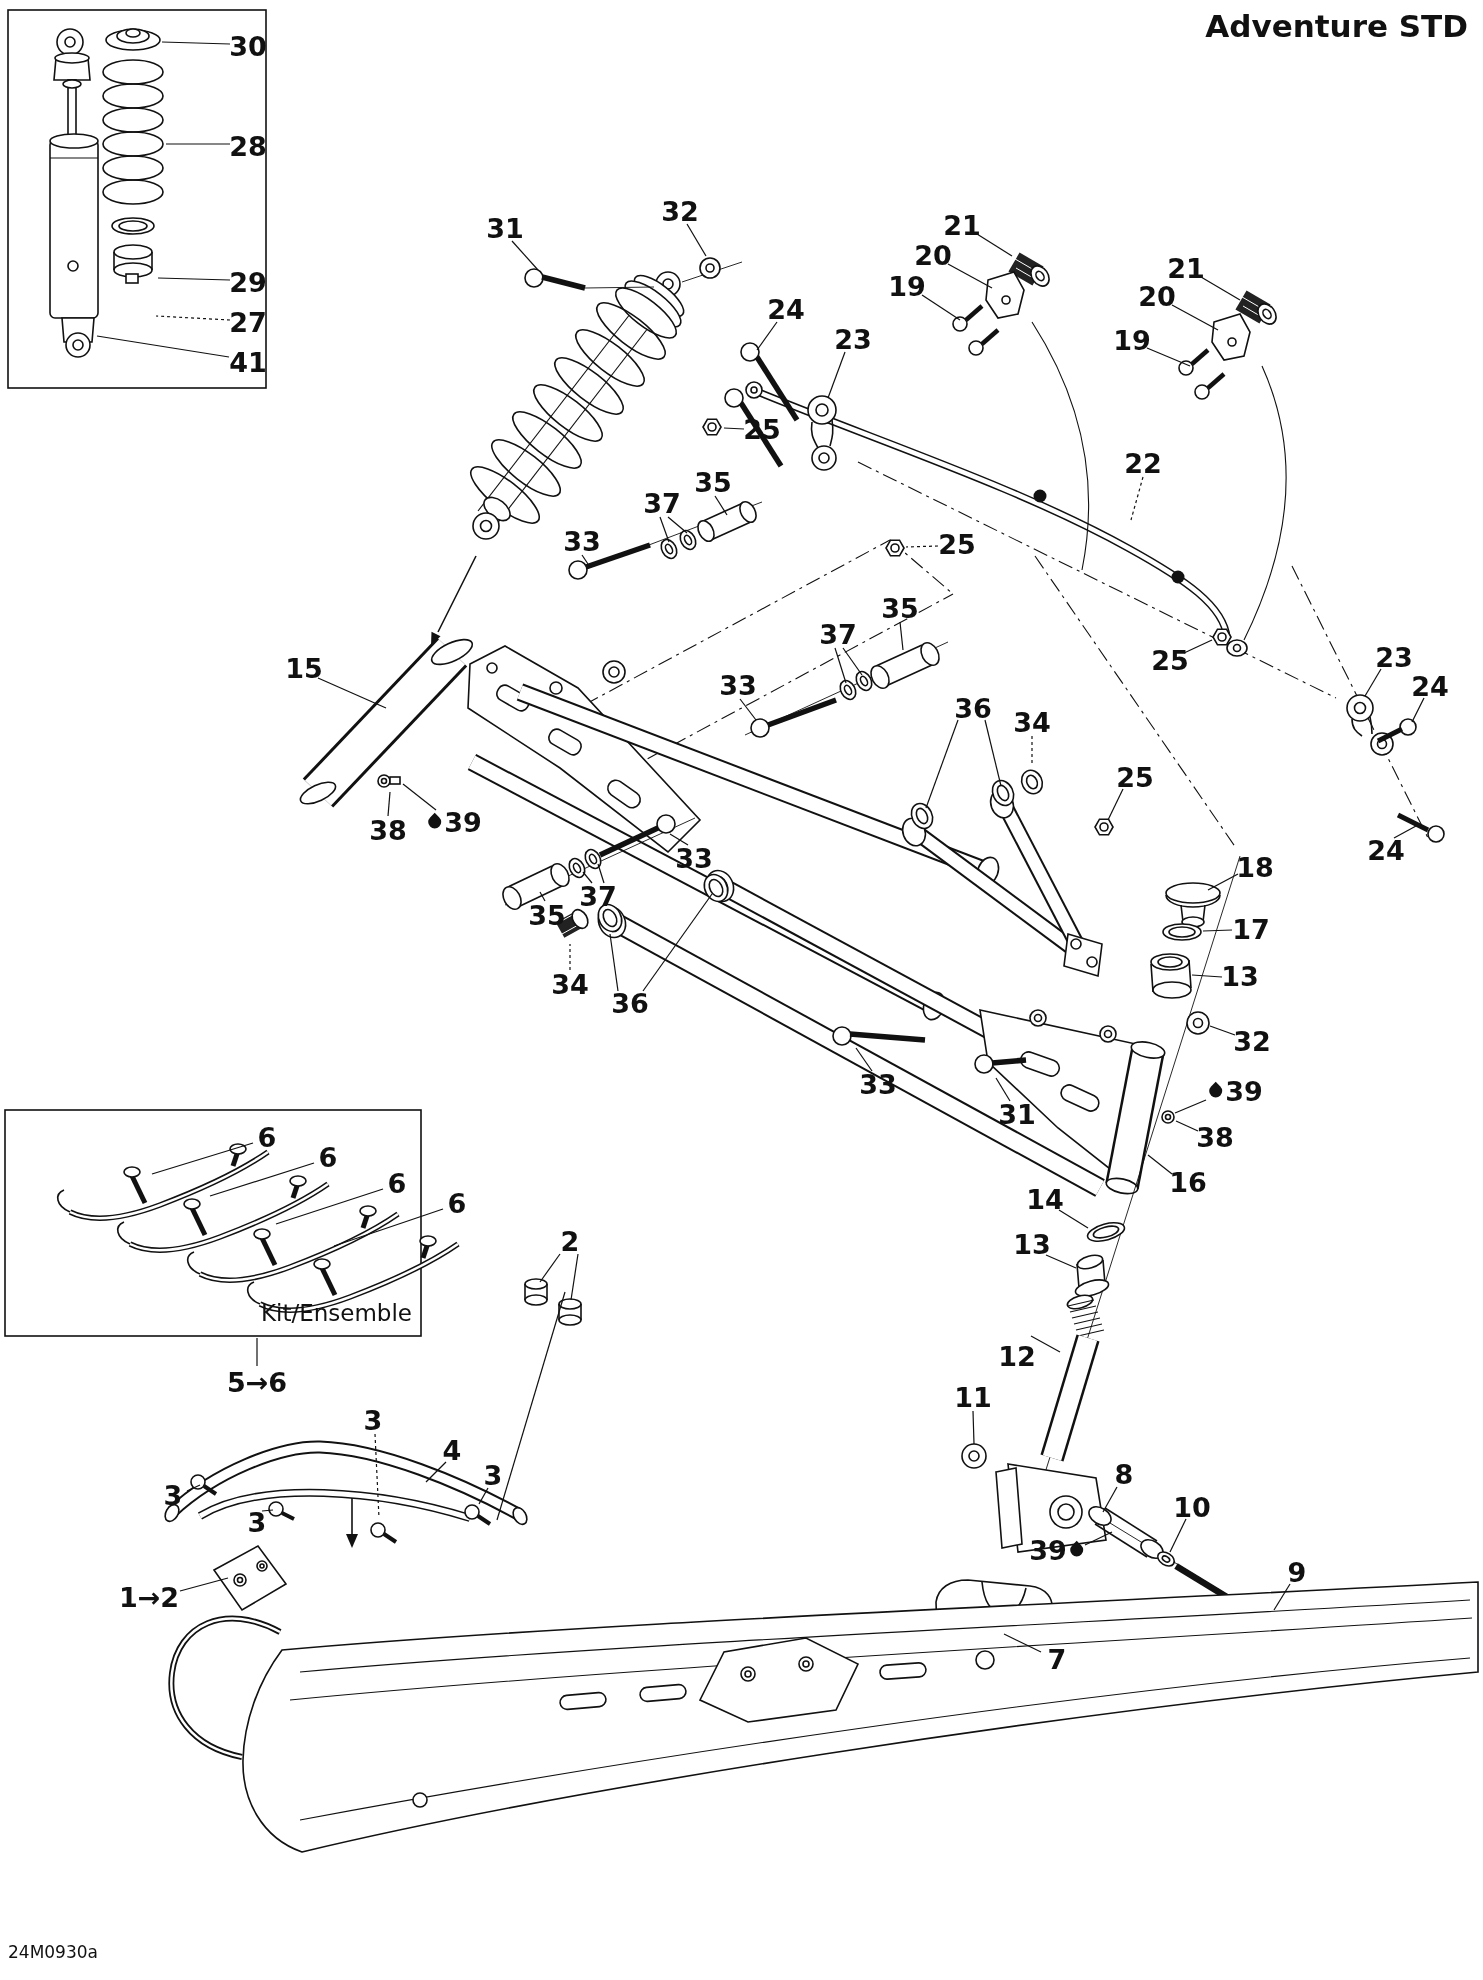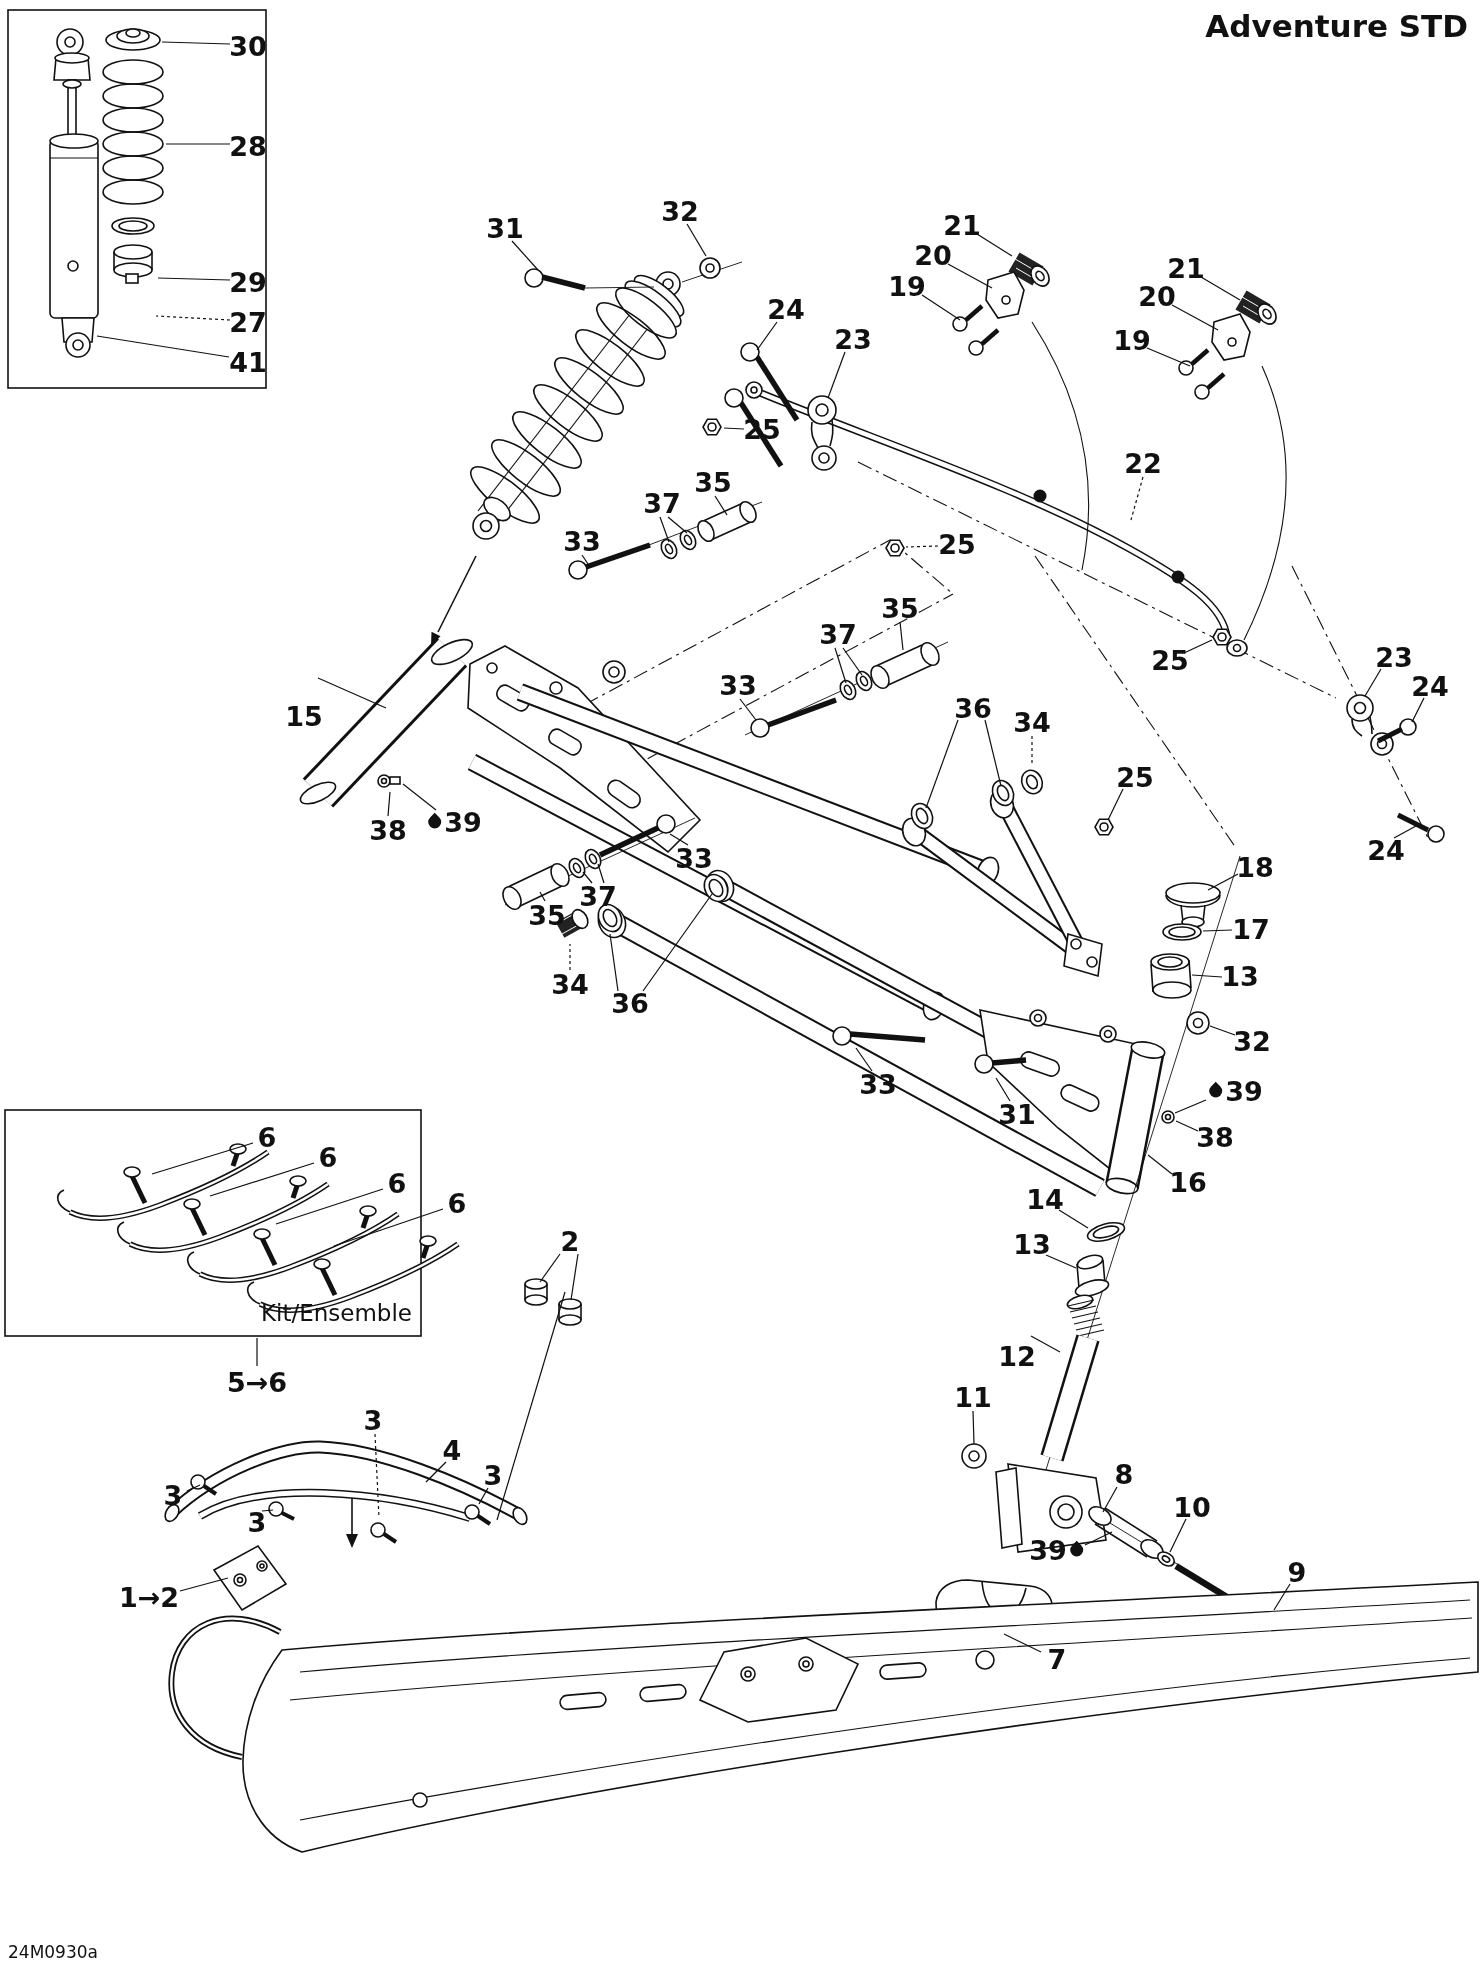--- a/index.html
+++ b/index.html
@@ -569,21 +569,21 @@
       </div>
       <div class="callout" style="left: 1132px; top: 340px;">
         <span>19</span>
       </div>
       <div class="callout" style="left: 1143px; top: 463px;">
         <span>22</span>
       </div>
       <div class="callout" style="left: 762px; top: 429px;">
         <span>25</span>
       </div>
-      <div class="callout" style="left: 304px; top: 668px; margin-top: 48px;">
+      <div class="callout" style="left: 304px; top: 668px;">
         <span>15</span>
       </div>
       <div class="callout" style="left: 713px; top: 482px;">
         <span>35</span>
       </div>
       <div class="callout" style="left: 662px; top: 503px;">
         <span>37</span>
       </div>
       <div class="callout" style="left: 582px; top: 541px;">
         <span>33</span>

